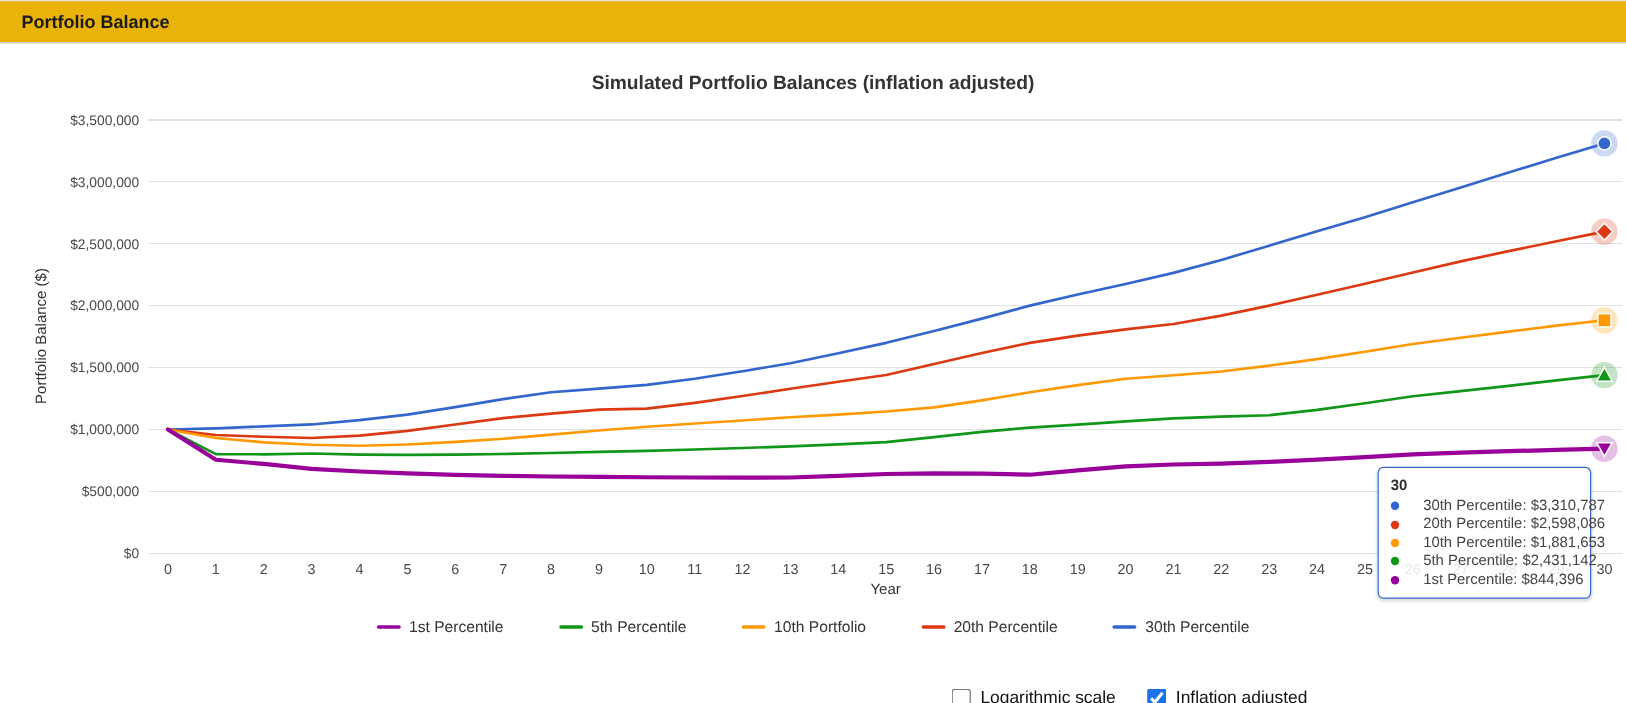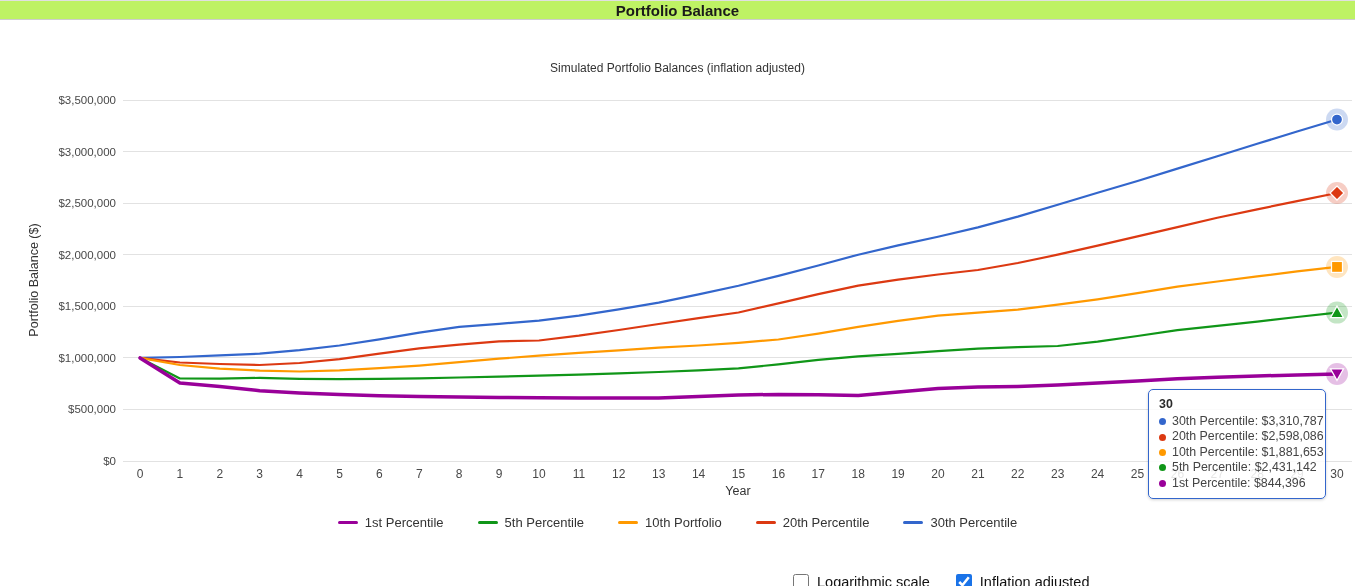--- a/index.html
+++ b/index.html
@@ -3,44 +3,44 @@
 <meta charset="utf-8">
 <style>
   * { box-sizing: border-box; margin: 0; padding: 0; }
   html,body { background:#fff; }
   body { font-family: "Liberation Sans", sans-serif; }
   .page {
     position: relative; width: 1355px; height: 586px;
     background: #fff; overflow: hidden;
   }
   .panel-header {
-    position: absolute; top: 0; left: 0; right: 0; height: 20px;
-    background: #bef264; border-bottom: 1px solid #cdcdcd; border-top: 1px solid #e0e0e0;
-    display: flex; align-items: center; padding: 0 18px; justify-content: center;
+    position: absolute; top: 0; left: 0; right: 0; height: 36px;
+    background: #eab308; border-bottom: 1px solid #cdcdcd; border-top: 1px solid #e0e0e0;
+    display: flex; align-items: center; padding: 0 18px;
   }
   .panel-header .title { font-size: 15px; font-weight: bold; color: #1a1a1a; }
   .chart-title {
     position: absolute; top: 61px; left: 0; right: 0;
-    text-align: center; font-size: 12px; font-weight: normal; color: #333;
+    text-align: center; font-size: 16px; font-weight: bold; color: #333;
   }
   svg.chart-canvas { position: absolute; top: 36px; left: 0; }
   .tooltip {
     position: absolute; left: 1148px; top: 389px; width: 178px;
     background: rgba(255,255,255,0.86);
     border: 1px solid #3366CC; border-radius: 5px;
     padding: 6px 10px 7px 10px;
     box-shadow: 0 1px 3px rgba(0,0,0,0.18);
     z-index: 6; font-size: 12.4px; color: #333;
   }
   .tooltip .tt-header { font-weight: 600; color: #2b2b2b; line-height: 16px; margin-bottom: 2px; }
-  .tooltip .tt-item { display: flex; align-items: center; gap: 6px; line-height: 15.4px; color: #444; white-space: nowrap; }
+  .tooltip .tt-item { display: flex; align-items: center; gap: 20px; line-height: 15.4px; color: #444; white-space: nowrap; }
   .tooltip .tt-dot { width: 7px; height: 7px; border-radius: 50%; flex: 0 0 auto; }
   .legend {
     position: absolute; top: 515px; left: 0; right: 0;
-    display: flex; justify-content: center; align-items: center; gap: 34px;
+    display: flex; justify-content: center; align-items: center; gap: 46px;
   }
   .legend-item { display: flex; align-items: center; gap: 7px; font-size: 13px; color: #333; cursor: pointer; }
   .legend-swatch { width: 20px; height: 3px; border-radius: 2px; }
   .controls {
     position: absolute; top: 550px; left: 793px;
     display: flex; align-items: center; gap: 26px; margin-top: 24px;
   }
   .control-label { display: flex; align-items: center; gap: 8px; font-size: 14.5px; color: #111; cursor: pointer; }
   .control-label input { width: 16px; height: 16px; accent-color: #1a73e8; cursor: pointer; }
 </style>

